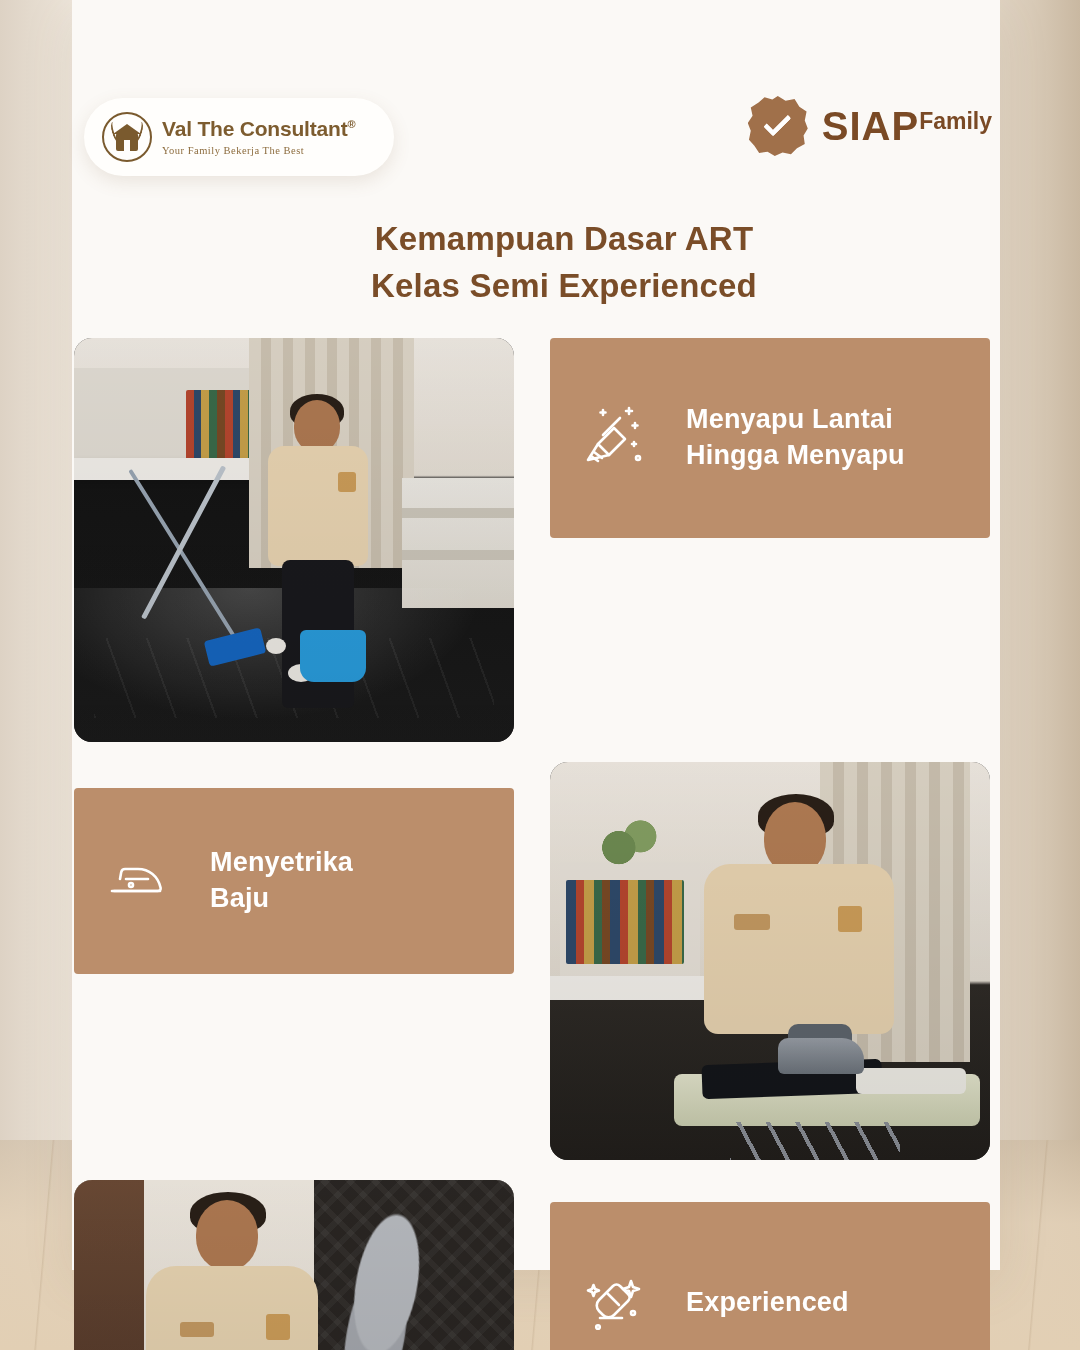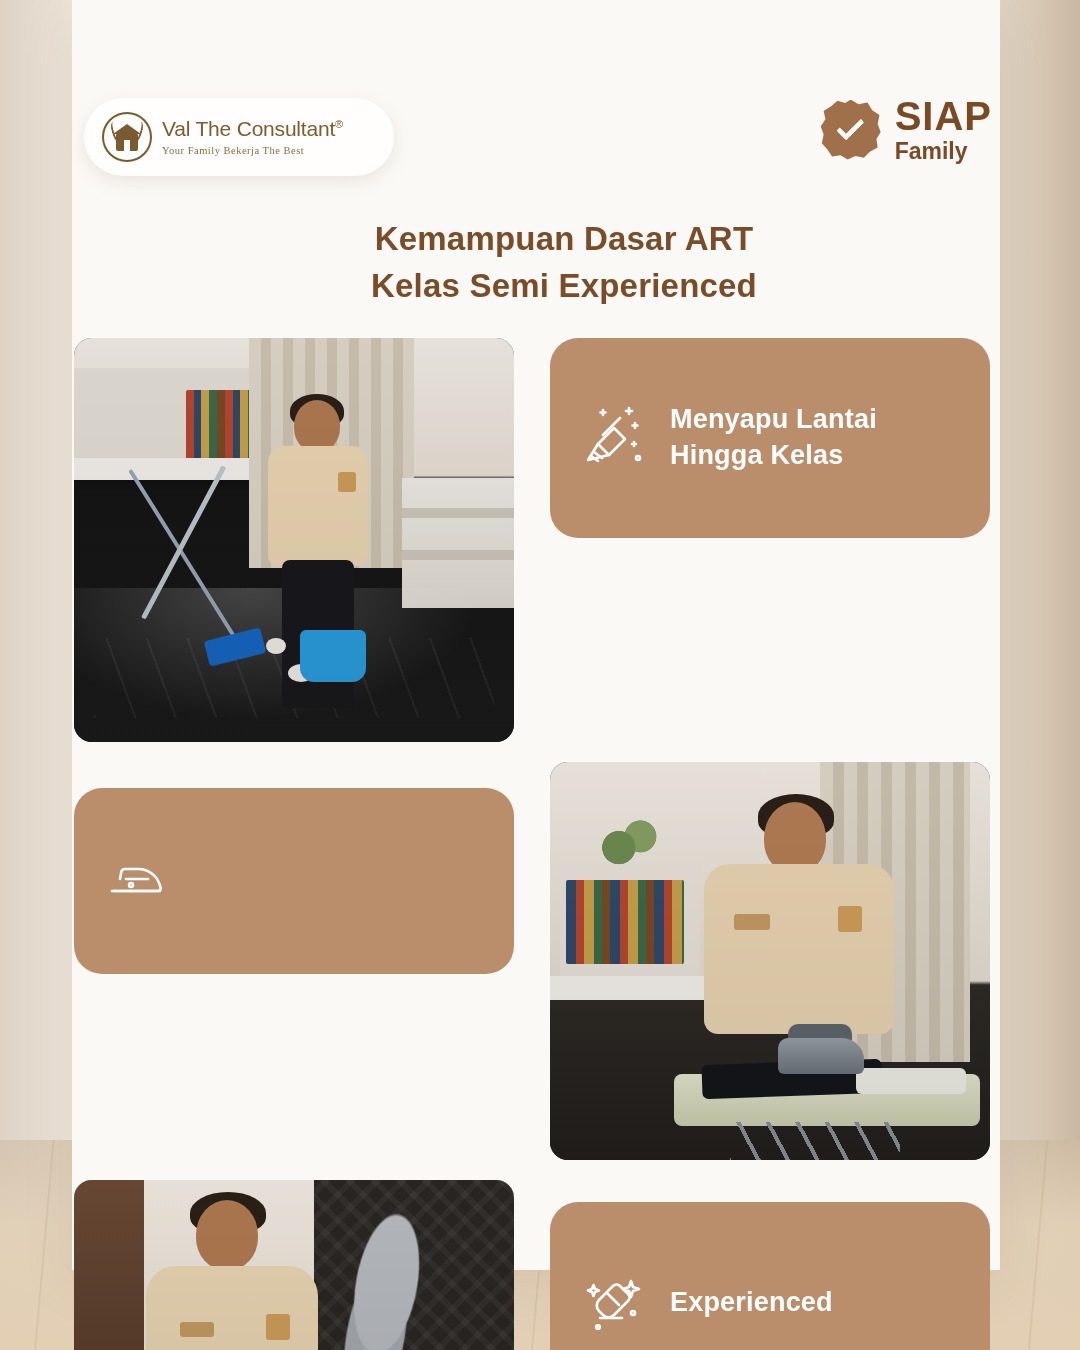--- a/index.html
+++ b/index.html
@@ -84,21 +84,21 @@
     content: ""; position: absolute; left: -3px; top: -9px;
     border-left: 14px solid transparent; border-right: 14px solid transparent;
     border-bottom: 10px solid #7a5a2e;
   }
   .logo-house::after {
     content: ""; position: absolute; left: 8px; top: 7px; width: 6px; height: 11px;
     background: #fffefc;
   }
   .logo-text-wrap { display: flex; flex-direction: column; line-height: 1.05; }
   .logo-name {
-    font-size: 21px; font-weight: normal; color: #7d5c2f; letter-spacing: -0.2px;
+    font-size: 21px; font-weight: bold; color: #7d5c2f; letter-spacing: -0.2px;
     white-space: nowrap;
     text-align: right;
   }
   .logo-name sup { font-size: 11px; vertical-align: super; }
   .logo-tagline {
     font-size: 10.5px; color: #8d6c3e; letter-spacing: 0.5px; margin-top: 4px;
     font-family: "Liberation Serif", serif;
     white-space: nowrap;
   }
 
@@ -113,21 +113,21 @@
     clip-path: polygon(50% 0%, 63% 8%, 78% 5%, 86% 18%, 98% 26%, 95% 41%, 100% 54%,
                        93% 66%, 95% 80%, 82% 87%, 72% 97%, 58% 94%, 45% 100%,
                        33% 93%, 19% 95%, 11% 83%, 2% 73%, 5% 58%, 0% 45%,
                        8% 33%, 5% 19%, 18% 11%, 28% 2%, 41% 6%);
   }
   .siap-check {
     width: 26px; height: 14px; border-left: 5px solid #fff; border-bottom: 5px solid #fff;
     transform: rotate(-45deg) translate(2px,-3px);
     border-radius: 2px;
   }
-  .siap-words { display: flex; flex-direction: column; line-height: 1; }
+  .siap-words { display: flex; flex-direction: row; line-height: 1; }
   .siap-title { font-size: 40px; font-weight: bold; color: #7a4a25; letter-spacing: 1px; }
   .siap-sub { font-size: 23px; font-weight: bold; color: #7a4a25; margin-top: 4px; }
 
   
   .heading {
     position: absolute; left: 72px; top: 216px; width: 984px;
     text-align: center;
     color: #7a4d28;
     font-size: 33px; font-weight: bold; line-height: 1.42;
     letter-spacing: 0.2px;
@@ -139,22 +139,22 @@
     width: 924px;
   }
   .row { display: flex; gap: 36px; margin-bottom: 20px; }
   .cell { border-radius: 18px; overflow: hidden; position: relative; }
   .w-left { width: 440px; }
   .w-right { width: 440px; }
 
   
   .label-card {
     background: #bb8e6b;
-    border-radius: 28px;
-    display: flex; align-items: center; gap: 22px;
+    border-radius: 4px;
+    display: flex; align-items: center; gap: 38px;
     padding: 26px 26px;
     color: #ffffff;
   }
   .label-text {
     font-size: 27px; font-weight: bold; line-height: 1.32;
     letter-spacing: 0.2px;
   }
   .icon-box { flex: 0 0 72px; width: 72px; height: 72px; }
   .icon-box svg { width: 72px; height: 72px; display: block; }
 
@@ -309,34 +309,38 @@
             <path d="M15 54 L22 59"></path>
             <path d="M53 12 l0 -6 M50 9 l6 0"></path>
             <path d="M59 26 l0 -5 M56.5 23.5 l5 0"></path>
             <path d="M27 13 l0 -5 M24.5 10.5 l5 0"></path>
             <path d="M58 44 l0 -4 M56 42 l4 0"></path>
             <circle cx="62" cy="56" r="2"></circle>
           </svg>
         </div>
         <div class="label-text">
           <div>Menyapu Lantai</div>
-          <div>Hingga Kelas</div>
+          <div>Hingga Menyapu</div>
         </div>
       </div>
     </div>
 
     <div class="row">
       <div class="label-card w-left" style="height:186px; margin-top:26px;">
         <div class="icon-box">
           <svg viewBox="0 0 72 72" fill="none" stroke="#ffffff" stroke-width="2.6" stroke-linecap="round" stroke-linejoin="round">
             <path d="M14 46 h44 c2 0 3-1.4 2.6-3.3 C58 31 49 24 38 24 H25 c-2 0-3.4 1.4-3.8 3.2 L20 34"></path>
             <path d="M12 46 h48"></path>
             <path d="M26 34 h22"></path>
             <circle cx="31" cy="40" r="2"></circle>
           </svg>
+        </div>
+        <div class="label-text">
+          <div>Menyetrika</div>
+          <div>Baju</div>
         </div>
       </div>
 
       <div class="cell photo w-right" style="height:398px">
         <div class="ph-inner">
           <div class="p2-bg"></div>
           <div class="p2-curtain"></div>
           <div class="p2-shelf"></div>
           <div class="p2-books"></div>
           <div class="p2-plant"></div>

